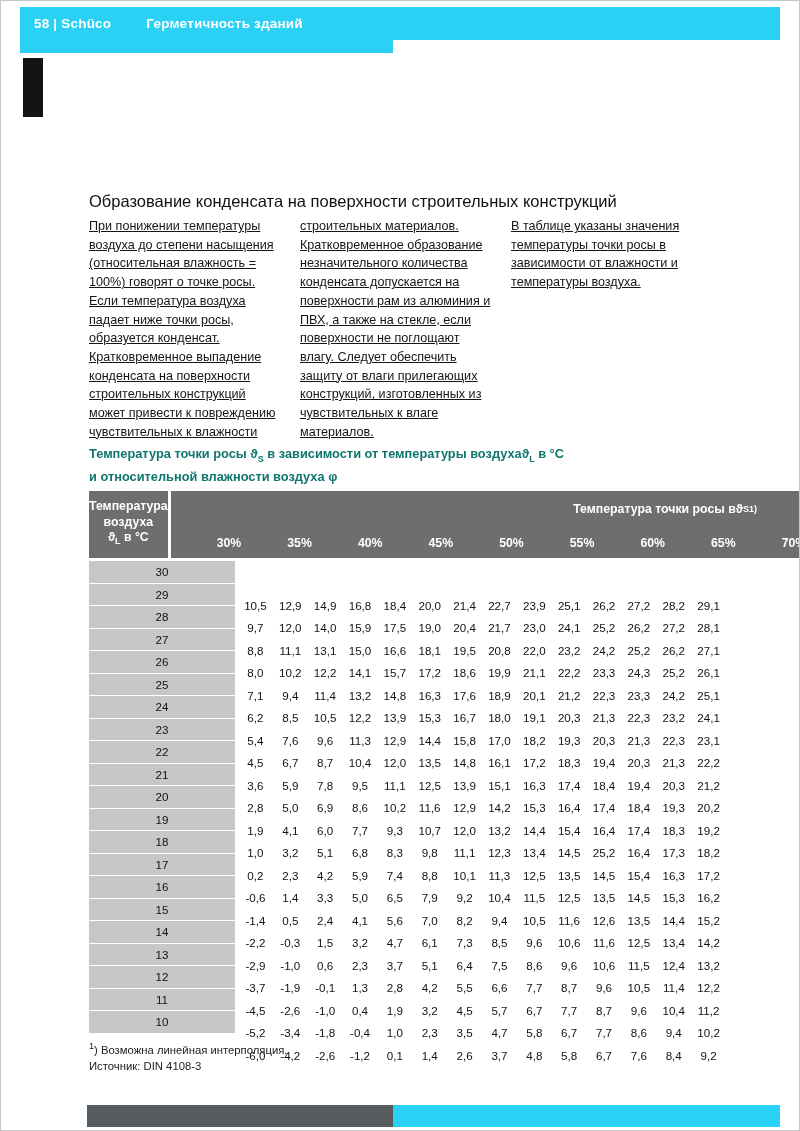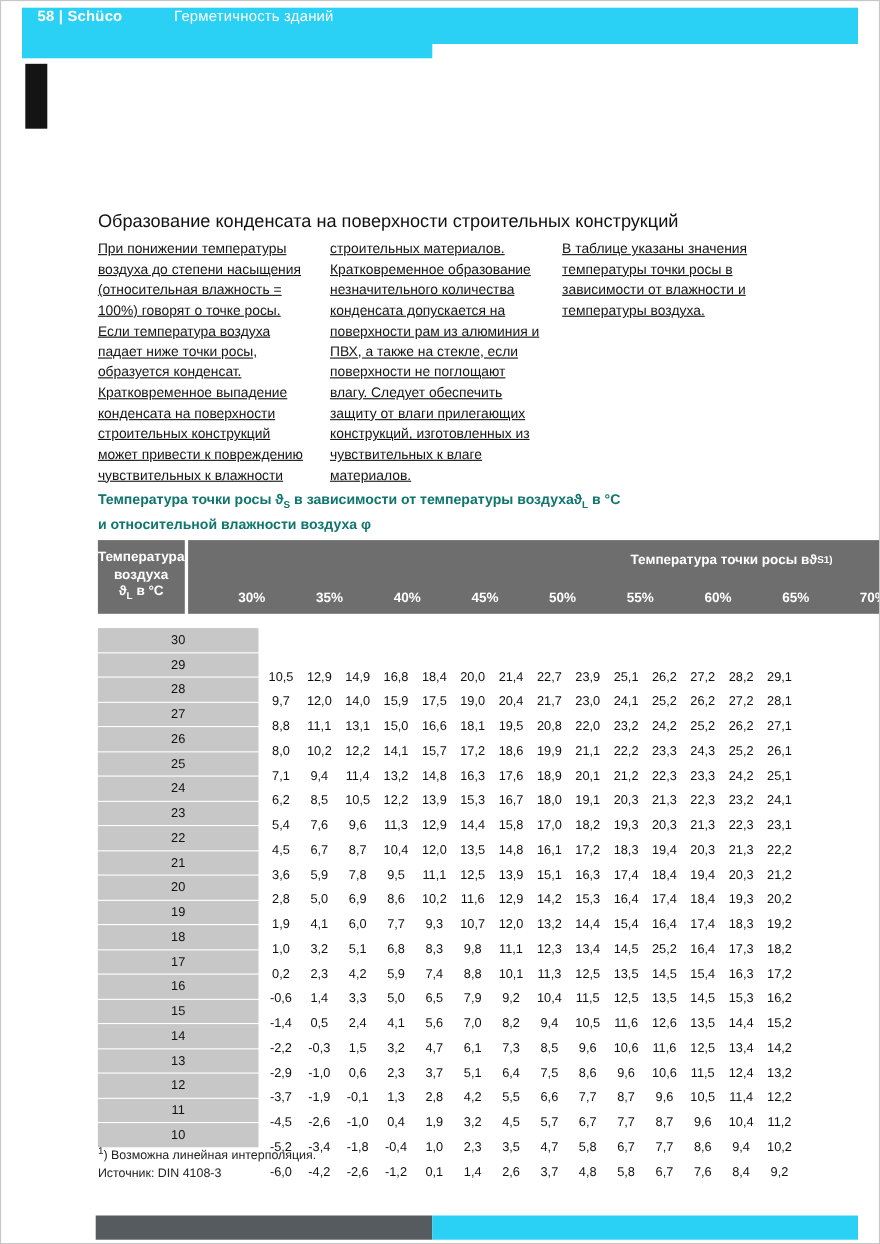--- a/index.html
+++ b/index.html
@@ -2,39 +2,39 @@
 <html><head>
 <meta charset="utf-8">
 <style>
   html,body{margin:0;padding:0;background:#fff;}
   body{font-family:"Liberation Sans","DejaVu Sans",sans-serif;color:#1a1a1a;}
   .page{position:relative;width:800px;height:1131px;background:#ffffff;
         border:1px solid #c6c6c6;box-sizing:border-box;overflow:hidden;}
 
   
   .topbar{position:absolute;left:19px;top:6px;width:760px;height:33px;background:#2ad1f5;
-          display:flex;}
+          display:flex;align-items:center;}
   .topbar-ext{position:absolute;left:19px;top:39px;width:373px;height:13px;background:#2ad1f5;}
   .hdr-left{margin-left:14px;color:#ffffff;font-size:13.5px;font-weight:bold;letter-spacing:.2px;}
-  .hdr-chapter{margin-left:47px;color:#ffffff;font-size:13.5px;font-weight:normal;letter-spacing:.2px;}
+  .hdr-chapter{margin-left:35px;color:#ffffff;font-size:13.5px;font-weight:bold;letter-spacing:.2px;}
   .black-tab{position:absolute;left:22px;top:57px;width:20px;height:59px;background:#141414;}
 
   
   .doc-title{position:absolute;left:88px;top:180px;font-size:16.5px;font-weight:normal;color:#111;}
   .intro{position:absolute;left:88px;top:216px;width:637px;display:flex;}
   .intro .col{width:196px;margin-right:15px;font-size:12.6px;line-height:18.7px;color:#151515;text-decoration:underline;}
   .intro .col:last-child{margin-right:0;}
 
   
   .tcaption{position:absolute;left:88px;top:444px;font-size:12.8px;font-weight:bold;line-height:17px;color:#0f766e;}
   sub{font-size:9px;} sup{font-size:9px;}
 
   
   .tbl{position:absolute;left:88px;top:490px;width:637px;}
-  .thead{display:flex;margin-bottom:13px;}
+  .thead{display:flex;margin-bottom:3px;}
   .thead-left{width:146px;height:67px;margin-right:3px;background:#6e6e6e;color:#fff;
               font-size:12.3px;font-weight:bold;text-align:center;
               display:flex;flex-direction:column;justify-content:center;line-height:15.5px;}
   .thead-right{flex:1;background:#6e6e6e;}
   .thead-title{height:36px;display:flex;align-items:center;justify-content:center;
                color:#fff;font-size:12.3px;font-weight:bold;}
   .percent-row{height:31px;display:flex;}
   .pcell{flex:1;display:flex;align-items:center;justify-content:center;
          color:#fff;font-size:12.3px;font-weight:bold;padding-left:46px;}
   .trow{display:flex;height:21.5px;margin-bottom:1px;}

